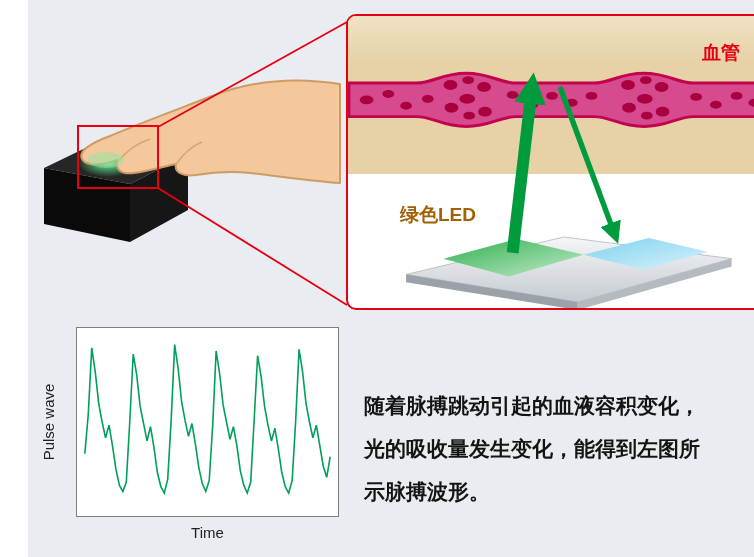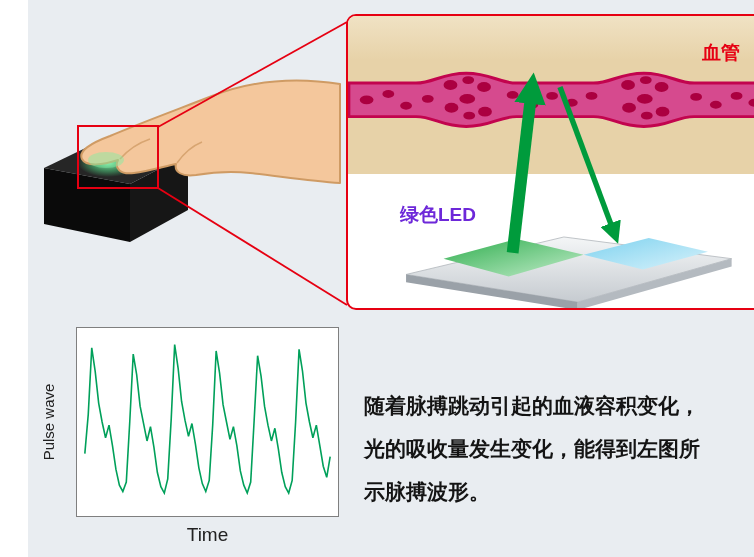--- a/index.html
+++ b/index.html
@@ -10,31 +10,31 @@
   #illustration-layer{position:absolute;left:0;top:0;width:754px;height:557px;pointer-events:none;}
 
   
   #sensor-inset-panel{position:absolute;left:318px;top:14px;width:424px;height:296px;
     background:#ffffff;border:2.5px solid #e60012;border-radius:10px;overflow:hidden;box-sizing:border-box;}
   #skin-layer{position:absolute;left:0;top:0;width:100%;height:158px;
     background:linear-gradient(180deg,#f0e2c4 0%,#e7d2a8 28%,#e7d2a8 100%);}
   #inset-illustration{position:absolute;left:0;top:0;width:100%;height:100%;}
   .inset-label{position:absolute;font-weight:bold;font-size:19px;line-height:1.15;white-space:nowrap;}
   #vessel-label{right:28px;top:26px;color:#e60012;}
-  #led-label{left:52px;top:188px;color:#6d28d9;}
+  #led-label{left:52px;top:188px;color:#a16207;}
   #sensor-label{left:232px;top:158px;width:184px;text-align:center;color:#0099d6;white-space:normal;}
 
   
   #chart-plot-area{position:absolute;left:48px;top:327px;width:263px;height:190px;
     background:#ffffff;border:1px solid #7f7f7f;box-sizing:border-box;}
   #chart-plot-area svg{width:100%;height:100%;display:block;}
   #chart-ylabel{position:absolute;left:20px;top:422px;transform:translate(-50%,-50%) rotate(-90deg);
     font-size:15px;color:#222;white-space:nowrap;}
   #chart-xlabel{position:absolute;left:48px;top:524px;width:263px;text-align:center;
-    font-size:19px;color:#222;}
+    font-size:15px;color:#222;}
 
   
   #caption-text{position:absolute;left:336px;top:384px;width:412px;
     font-size:21px;font-weight:bold;color:#141414;line-height:2.05;}
 </style>
 </head>
 <body>
 
 <div id="page">
 

